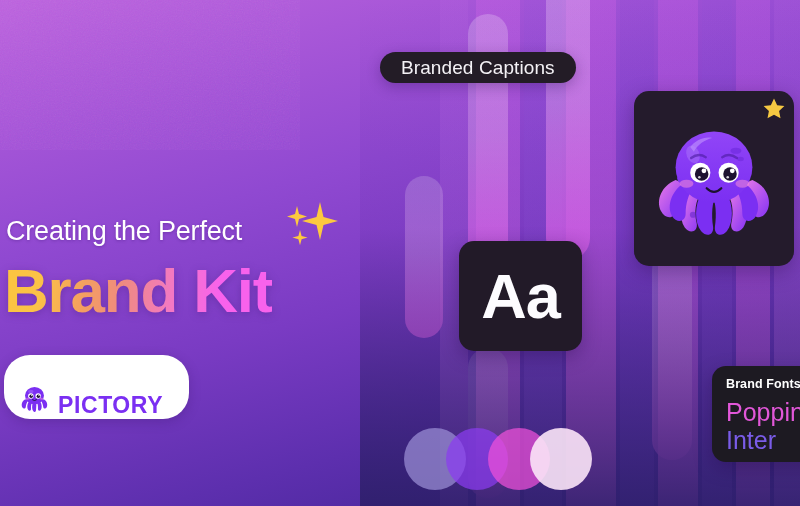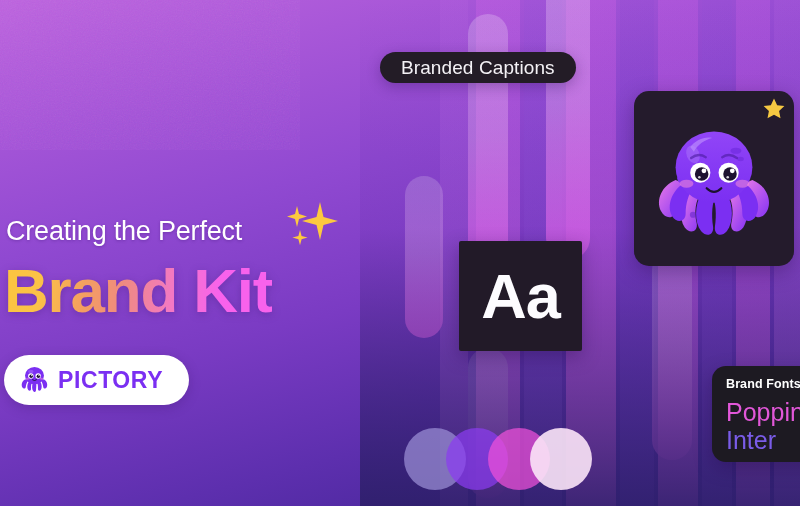--- a/index.html
+++ b/index.html
@@ -39,39 +39,39 @@
     -webkit-background-clip:text;background-clip:text;color:transparent;
     filter:drop-shadow(0 2px 4px rgba(55,18,105,.3));
   }
 
   
   .sparkles{position:absolute;left:278px;top:186px;width:70px;height:70px;}
 
   
   .logo-pill{
     position:absolute;left:4px;top:355px;
-    height:50px;padding:0 26px 0 14px;border-radius:26px;
-    background:#ffffff;display:flex;align-items:center;gap:7px;
+    height:64px;padding:0 26px 0 14px;border-radius:26px;
+    background:#ffffff;display:flex;align-items:flex-end;gap:7px;
     box-shadow:0 3px 12px rgba(50,15,95,.25);
   }
   .logo-word{font-size:23px;font-weight:800;color:#7b2ff2;letter-spacing:.6px;}
 
   
   .captions-pill{
     position:absolute;left:380px;top:52px;
     height:31px;padding:0 21px;border-radius:21px;
     background:#231c26;display:flex;align-items:center;
     box-shadow:0 4px 14px rgba(40,12,80,.3);
   }
   .captions-pill span{font-size:19px;color:#f4f2f6;font-weight:400;letter-spacing:.1px;}
 
   
   .aa-card{
     position:absolute;left:459px;top:241px;width:123px;height:110px;
-    border-radius:2px;background:#221a28;
+    border-radius:15px;background:#221a28;
     display:flex;align-items:center;justify-content:center;
     box-shadow:0 6px 18px rgba(35,10,70,.34);
   }
   .aa-card span{font-size:63px;font-weight:700;color:#fdfcff;letter-spacing:-1px;line-height:1;}
 
   
   .mascot-card{
     position:absolute;left:634px;top:91px;width:160px;height:175px;
     border-radius:15px;background:#241b2c;overflow:hidden;
     box-shadow:0 6px 20px rgba(35,10,70,.36);

